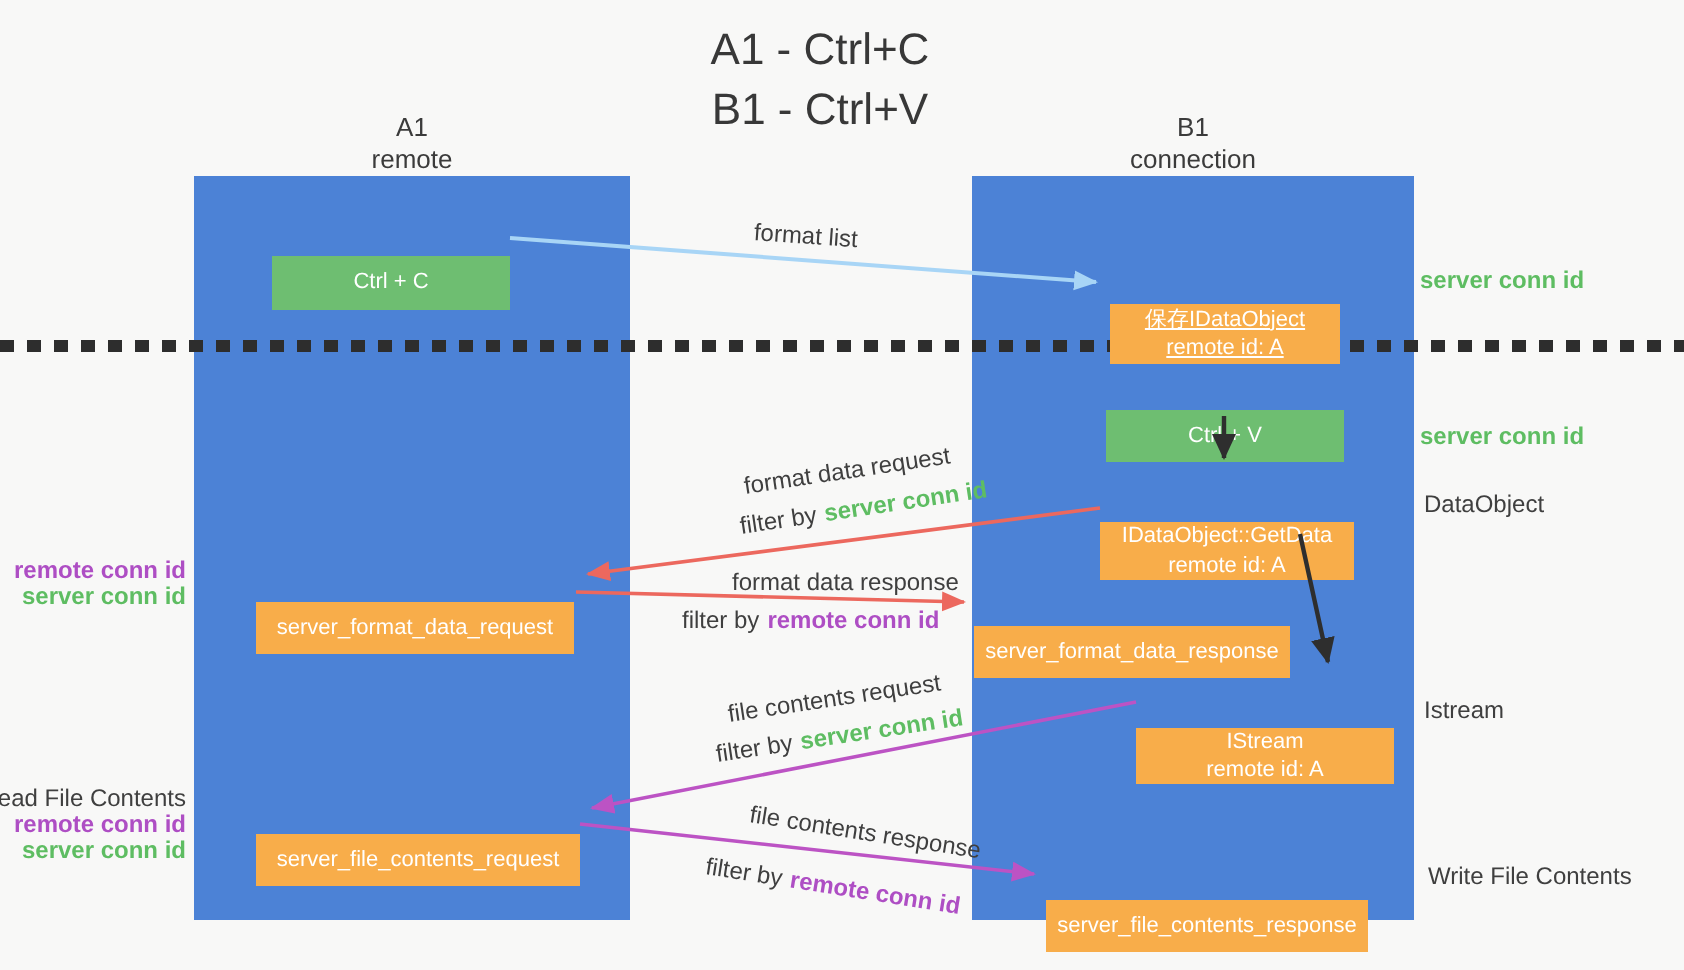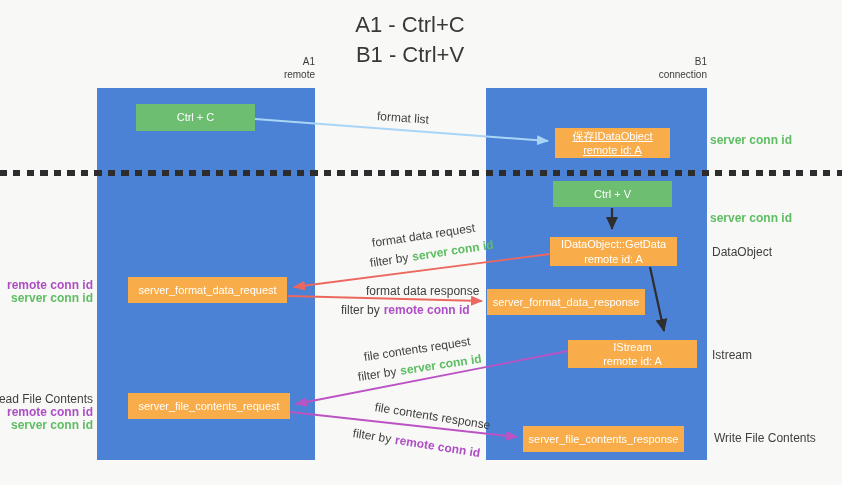--- a/index.html
+++ b/index.html
@@ -12,33 +12,33 @@
   .title {
     position:absolute; top:10px; left:0; width:820px;
     text-align:center; font-size:22px; line-height:1.35; color:#383838;
   }
   .lane {
     position:absolute; top:88px; height:372px; background:#4c82d6; z-index:1;
   }
   .lane-a1 { left:97px;  width:218px; }
   .lane-b1 { left:486px; width:221px; }
   .lane-header {
-    position:absolute; top:56px; text-align:right;
-    font-size:10px; line-height:1.25; color:#3b3b3b; z-index:2;
+    position:absolute; top:56px; text-align:center;
+    font-size:13px; line-height:1.25; color:#3b3b3b; z-index:2;
   }
   .lane-header.a1 { left:97px;  width:218px; }
   .lane-header.b1 { left:486px; width:221px; }
   .dashed-divider {
     position:absolute; left:0; top:170px; width:842px; height:6px; z-index:2;
     background:repeating-linear-gradient(90deg, #2d2d2d 0 7px, transparent 7px 13.5px);
   }
   .node {
     position:absolute; z-index:3; display:flex; flex-direction:column;
     align-items:center; justify-content:center;
-    color:#ffffff; font-size:11px; line-height:1.3; text-align:center;
+    color:#ffffff; font-size:11px; line-height:1.3; text-align:center;margin-top:24px;
   }
   .node.green  { background:#6ebe71; }
   .node.orange { background:#f8ad4a; }
   svg.arrows { position:absolute; left:0; top:0; z-index:4; }
   .edge-label { position:absolute; z-index:5; font-size:12px; color:#3f3f3f; white-space:nowrap; }
   .rot-up   { transform:rotate(-8.5deg); transform-origin:left center; }
   .rot-down { transform:rotate(9deg);  transform-origin:left center; }
   .rot-slight { transform:rotate(4deg); transform-origin:left center; }
   .filter-prefix { margin-right:4px; }
   .key-green  { color:#5ebd62; font-weight:bold; }

